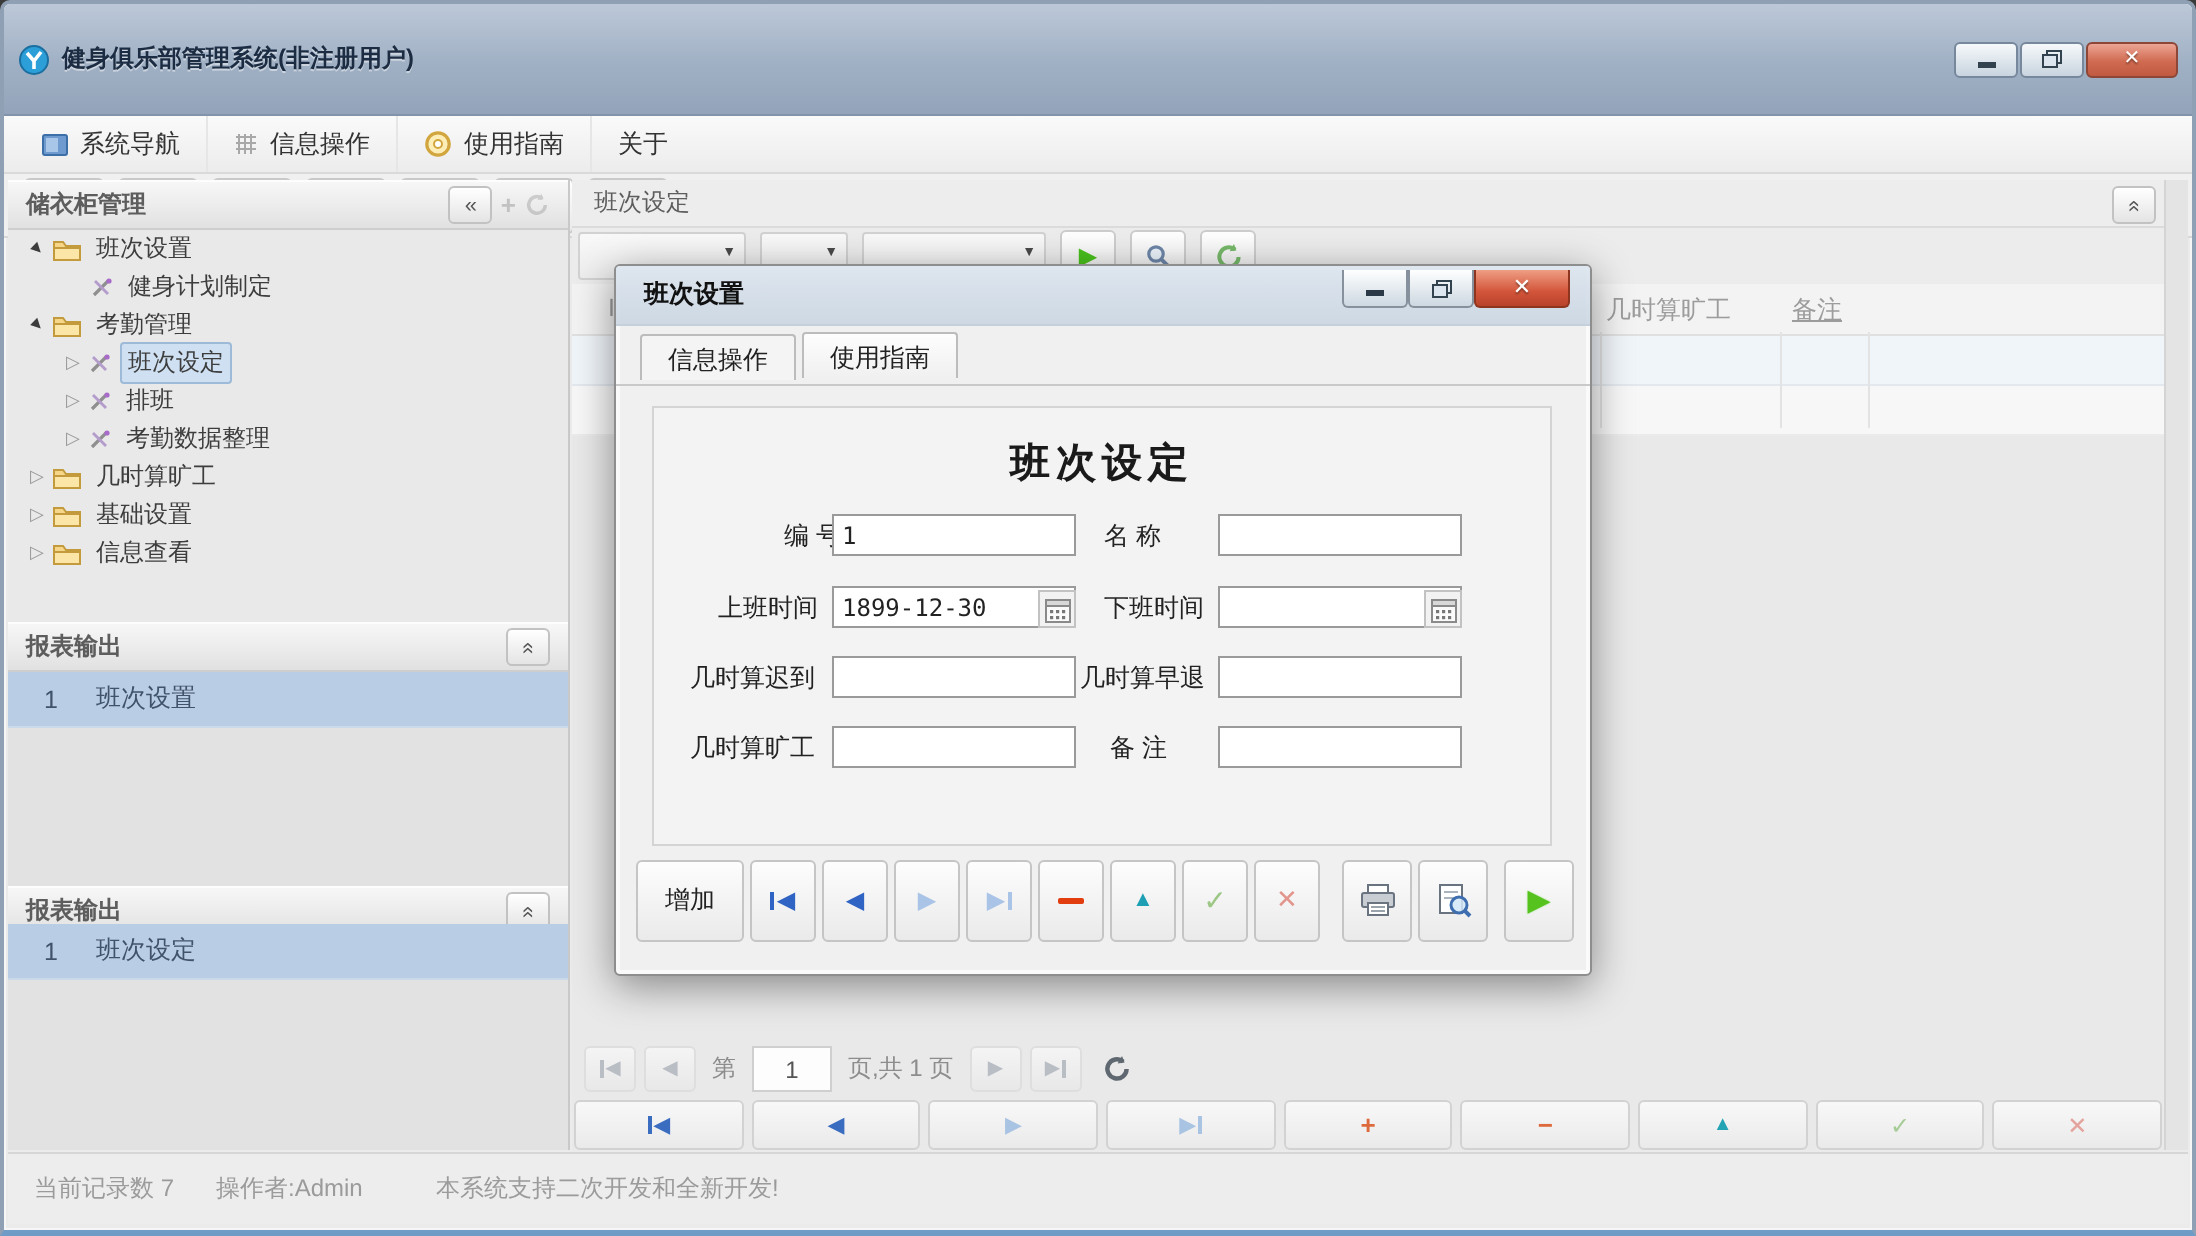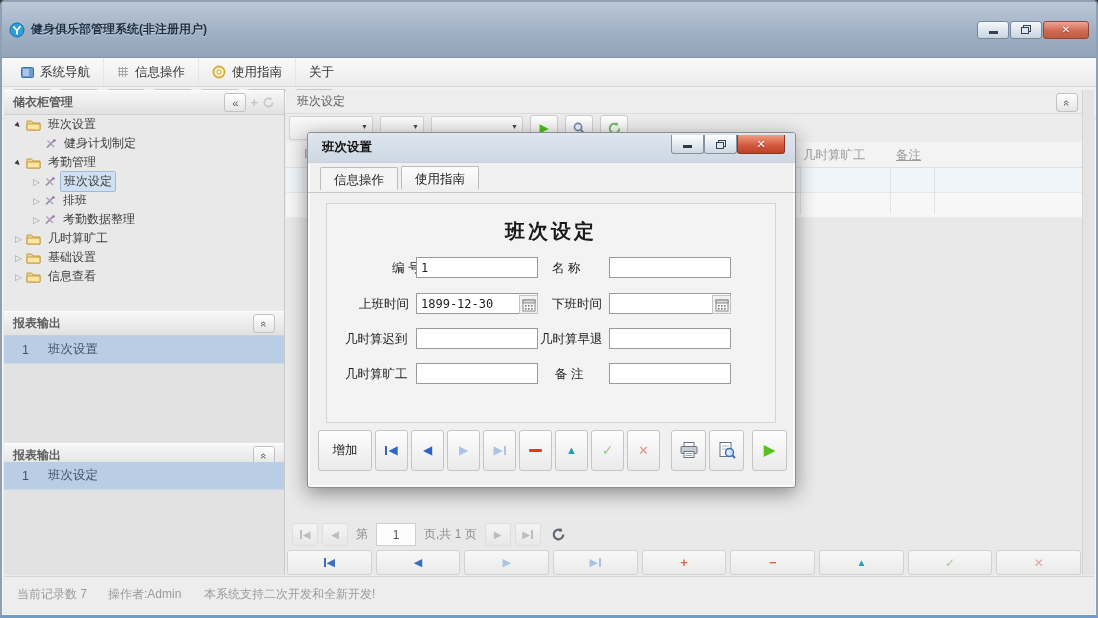--- a/index.html
+++ b/index.html
@@ -94,21 +94,21 @@
        background:linear-gradient(#f8f8f8,#eaeaea);display:flex;align-items:center;justify-content:center;
        font-size:11px;gap:1px;}
   .c-blue{color:#3a6cc0;}.c-lblue{color:#a9c3e2;}.c-orange{color:#dd6a3c;font-weight:bold;font-size:13px;}
   .c-teal{color:#22a4b4;font-size:10px;}.c-lgreen{color:#a5cc96;font-weight:bold;font-size:12px;}
   .c-lred{color:#e4a39c;font-weight:bold;font-size:12px;}
   .vstrip{position:absolute;top:0;bottom:0;right:0;width:11px;background:#e4e4e4;border-left:1px solid #d4d4d4;}
   
   .statusbar{position:absolute;left:2px;right:2px;bottom:3px;height:35px;background:#ededed;
        border-top:1px solid #d6d6d6;font-size:12px;color:#9b9b9b;}
   .st{position:absolute;top:9px;}
-  .st1{left:13px;}.st2{left:104px;}.st3{left:200px;text-align:right;}
+  .st1{left:13px;}.st2{left:104px;}.st3{left:214px;text-align:right;}
   
   #dlg{position:absolute;left:307px;top:132px;width:487px;height:354px;background:#f0f0f0;
        border:1px solid #8e8e8e;border-radius:3px;
        box-shadow:0 5px 20px rgba(0,0,0,.42), inset 0 0 0 2px rgba(255,255,255,.65);}
   .dlg-title{height:29px;background:linear-gradient(rgba(219,228,238,.88),rgba(198,211,225,.82));
        border-bottom:1px solid #c6d0da;display:flex;align-items:center;padding:0 14px;
        font-size:12.5px;font-weight:bold;color:#111;border-radius:2px 2px 0 0;}
   .dlg-controls{position:absolute;top:2px;right:10px;display:flex;gap:0px;}
   .dbtn{width:31px;height:18px;border:1px solid #87919d;border-top:none;border-radius:0 0 3px 3px;
        background:linear-gradient(#feffff,#cdd8e1);display:flex;align-items:center;justify-content:center;}

